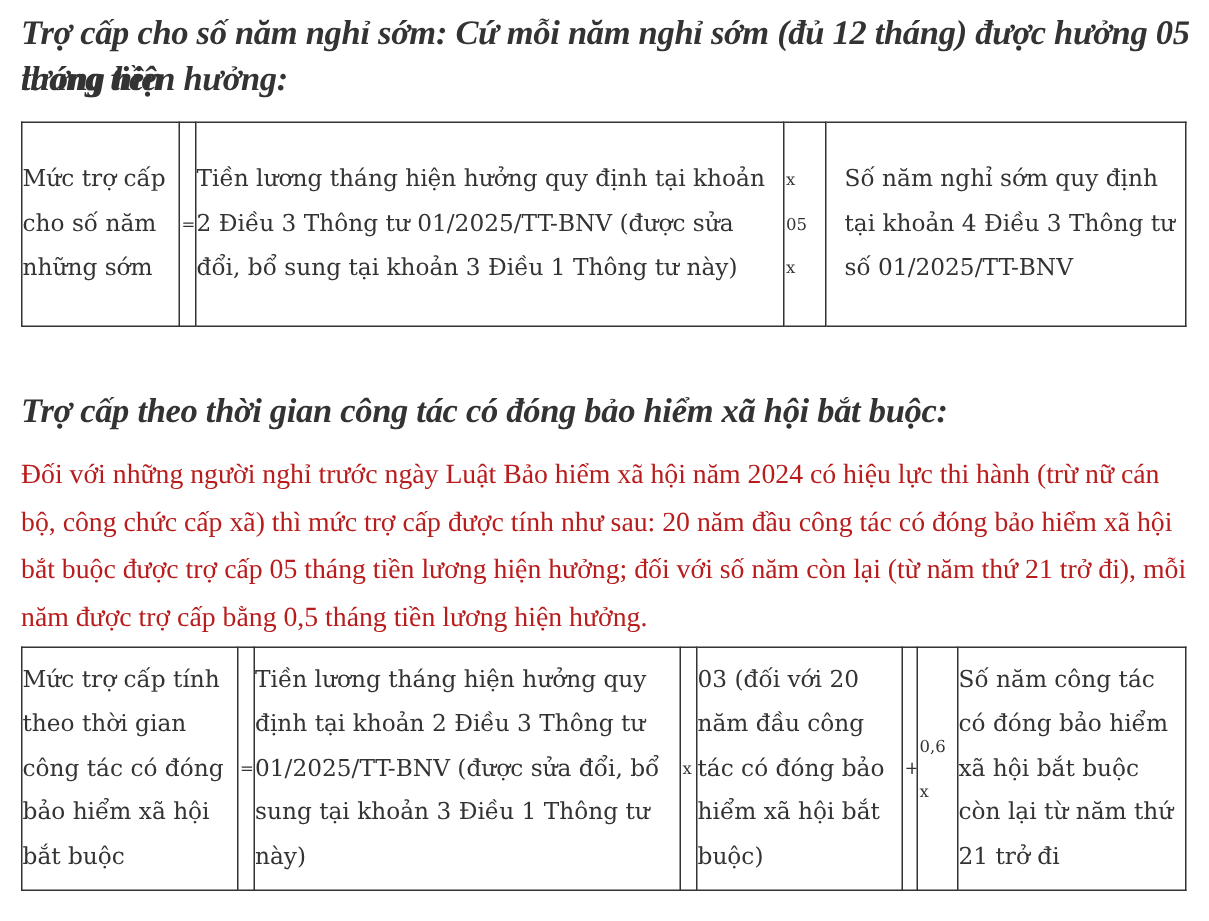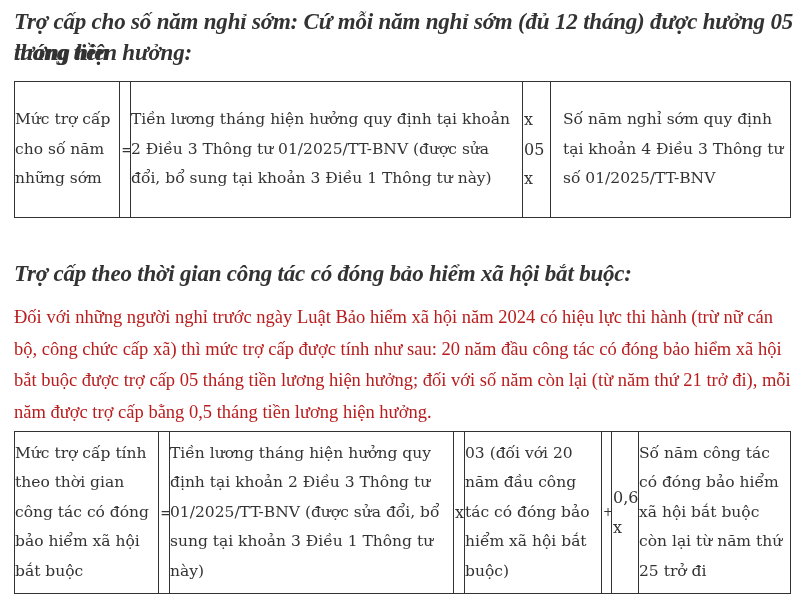--- a/index.html
+++ b/index.html
@@ -28,21 +28,21 @@
       font-family: "DejaVu Serif", "Liberation Serif", serif;
       font-size: 15.5px; line-height: 29.5px; color: #333333;
       table-layout: fixed;
     }
     table.formula td {
       border: 1.5px solid #333333;
       padding: 0 0 0 0;
       vertical-align: middle;
       overflow: hidden;
     }
-    .op { text-align: left; padding-left: 1px !important; font-size: 16px; }
+    .op { text-align: left; padding-left: 1px !important; font-size: 11px; }
     .t1 { top: 81px; width: 776px; height: 137px; }
     .t2 { top: 431px; width: 776px; height: 163px; }
   </style>
 </head>
 <body>
 
 <p class="heading" style="top:6px;">Trợ cấp cho số năm nghỉ sớm: Cứ mỗi năm nghỉ sớm (đủ 12 tháng) được hưởng 05 tháng tiền</p>
 <p class="heading" style="top:37px;">lương hiện hưởng:</p>
 
 <table class="formula t1">
@@ -81,16 +81,16 @@
   </colgroup>
   <tbody>
       <tr>
     <td>Mức trợ cấp tính theo thời gian công tác có đóng bảo hiểm xã hội bắt buộc</td>
     <td class="op">=</td>
     <td>Tiền lương tháng hiện hưởng quy định tại khoản 2 Điều 3 Thông tư 01/2025/TT-BNV (được sửa đổi, bổ sung tại khoản 3 Điều 1 Thông tư này)</td>
     <td class="op">x</td>
     <td>03 (đối với 20 năm đầu công tác có đóng bảo hiểm xã hội bắt buộc)</td>
     <td class="op" style="font-size:12px;">+</td>
     <td class="op" style="word-spacing:30px;">0,6 x</td>
-    <td>Số năm công tác có đóng bảo hiểm xã hội bắt buộc còn lại từ năm thứ 25 trở đi</td>
+    <td>Số năm công tác có đóng bảo hiểm xã hội bắt buộc còn lại từ năm thứ 21 trở đi</td>
   </tr>
 </tbody>
   </table>
 
 </body></html>

